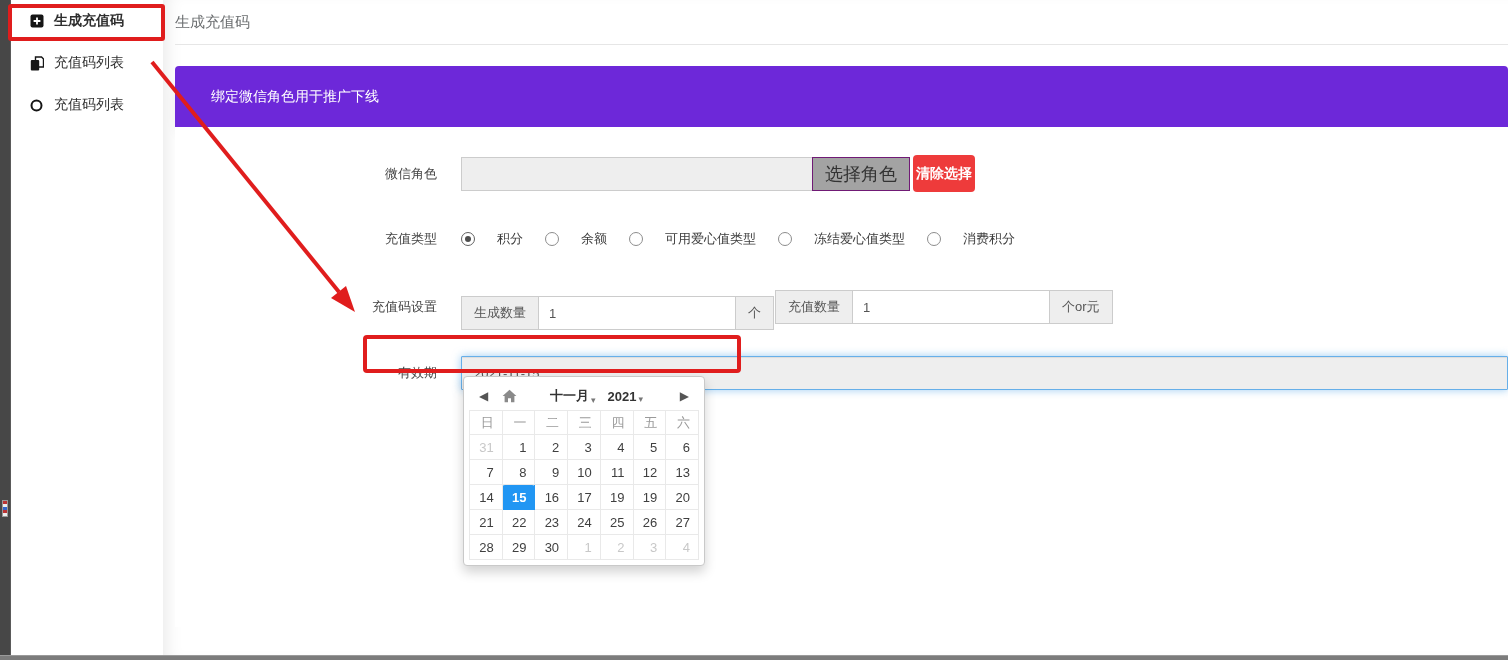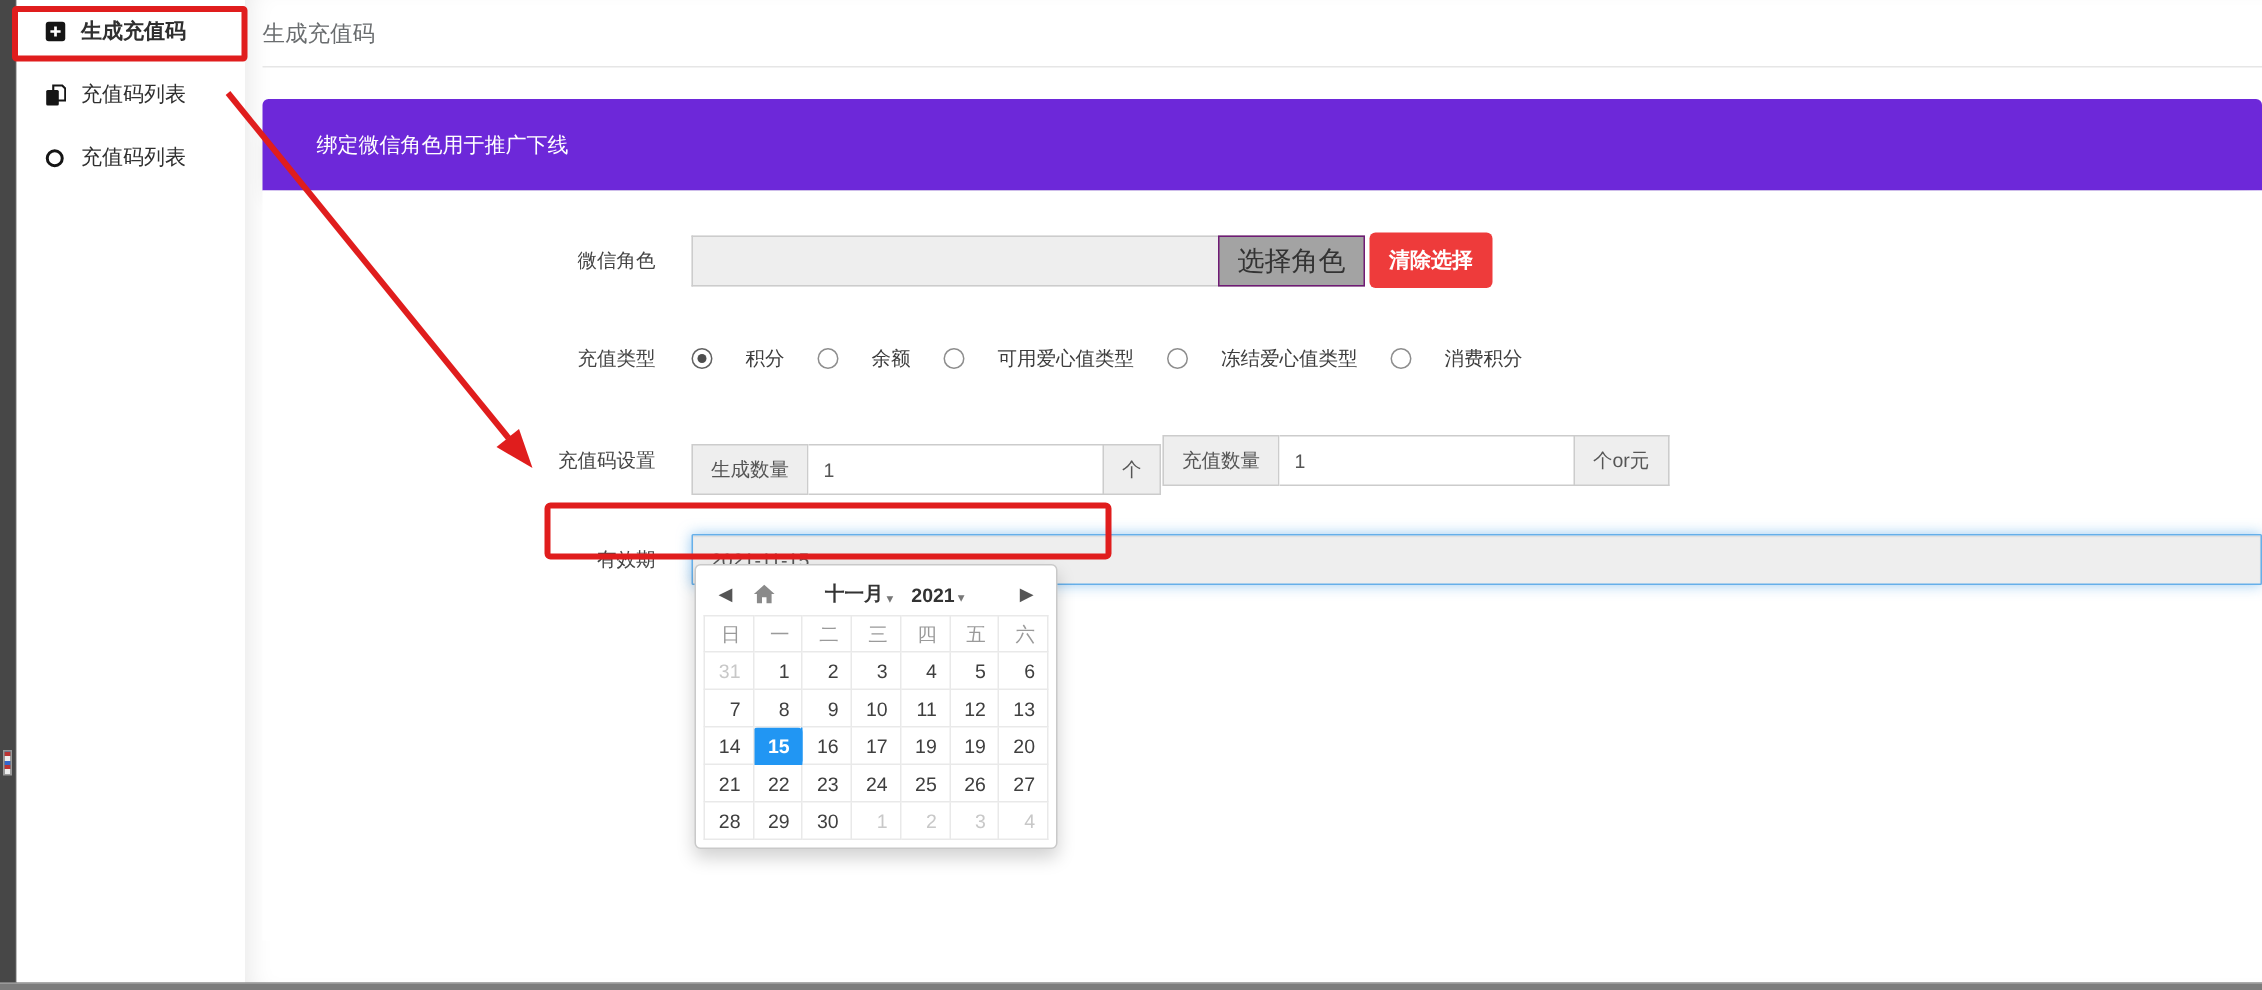--- a/index.html
+++ b/index.html
@@ -38,21 +38,21 @@
   
   .form-row { display:flex; align-items:center; min-height:34px; }
   .form-row .flabel { width:262px; text-align:right; color:#454545; flex:none; }
   .form-row .fctrl { margin-left:24px; display:flex; align-items:center; flex:1; }
   .row-1 { margin-bottom:30px; } .row-2 { margin-bottom:28px; } .row-3 { margin-bottom:26px; }
 
   input { font-family:inherit; font-size:13px; color:#555; outline:none; }
   .ctl { height:34px; border:1px solid #ccc; background:#eee; }
   .role-input { width:351px; padding:0 12px; border-right:0; }
   .btn-plain { height:34px; padding:0 12px; background:#a3a3a3; border:1px solid #701a75; color:#333; font-size:18px; cursor:pointer; }
-  .btn-danger { height:37px; margin-left:3px; padding:0 13px; background:#ee3b3b; border:0; border-radius:4px;
+  .btn-danger { height:37px; margin-left:3px; padding:0 3px; background:#ee3b3b; border:0; border-radius:4px;
                 color:#fff; font-weight:bold; font-size:14px; cursor:pointer; }
 
   
   .radio-opt { display:inline-flex; align-items:center; gap:22px; margin-right:22px; cursor:pointer; color:#3d3d3d; }
   .radio-circle { width:14px; height:14px; border:1px solid #8d8d8d; border-radius:50%; background:#fff; position:relative; flex:none; }
   .radio-circle.checked { border-color:#616161; }
   .radio-circle.checked::after { content:""; position:absolute; left:3px; top:3px; width:6px; height:6px; border-radius:50%; background:#4d4d4d; }
 
   
   .igroup { display:flex; align-items:stretch; height:34px; }

